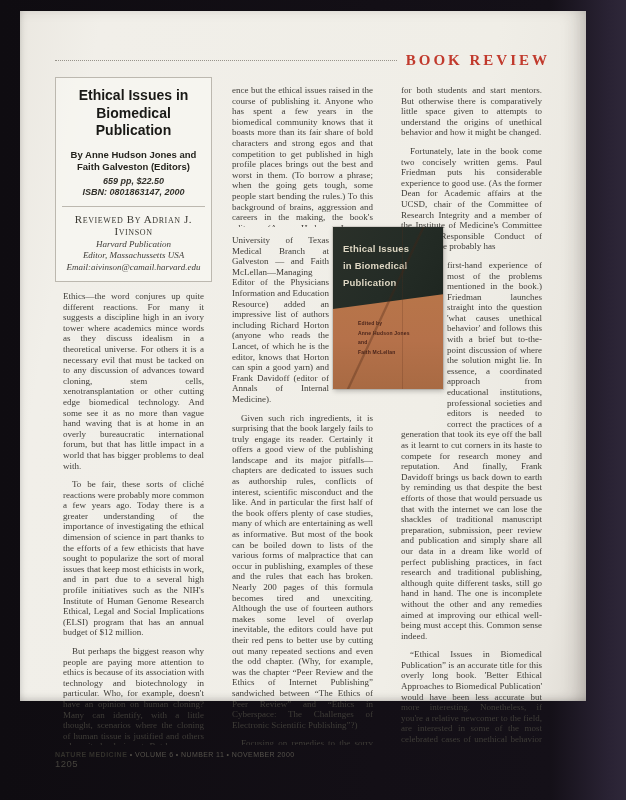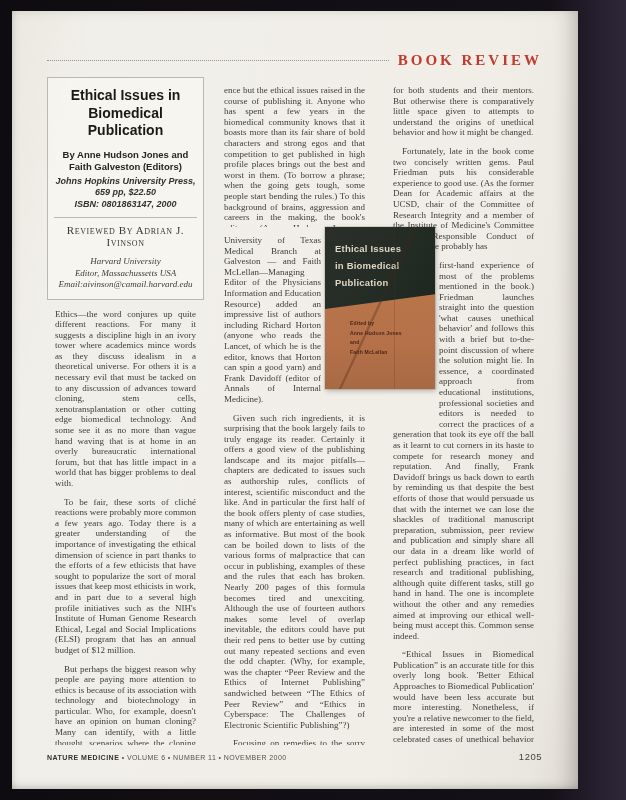--- a/index.html
+++ b/index.html
@@ -3,21 +3,21 @@
 <meta charset="utf-8">
 <style>
   * { margin:0; padding:0; box-sizing:border-box; }
   html,body { width:626px; height:800px; }
   body {
     position:relative; overflow:hidden;
     background:linear-gradient(90deg,#0f0c11 0%, #130f16 60%, #141018 88%, #292233 97%, #2e2739 100%);
     font-family:"Liberation Serif", serif;
   }
   .scan-page {
-    position:absolute; left:12px; top:11px; width:566px; height:778px;
+    position:absolute; left:20px; top:11px; width:566px; height:690px;
     background:linear-gradient(100deg,#ebe8e1 0%, #f1efe9 12%, #f0eee7 70%, #e9e6df 93%, #ddd9d2 100%);
     box-shadow: inset -14px 0 20px -10px rgba(40,30,30,0.28), inset 4px 0 9px -5px rgba(0,0,0,0.22), inset 0 -6px 10px -6px rgba(0,0,0,0.18);
   }
   
   .review-header { position:absolute; top:41px; left:35px; right:36px; display:flex; align-items:center; }
   .dotted-rule { flex:1; height:0; border-top:1px dotted #97938a; margin-right:9px; }
   .review-label {
     font-family:"Liberation Serif", serif; font-weight:bold; font-size:15px;
     letter-spacing:3px; color:#c13a2d; white-space:nowrap;
   }
@@ -46,21 +46,21 @@
     font-family:"Liberation Sans", sans-serif; font-weight:bold;
     font-size:9.5px; line-height:12px; color:#26251f; margin-bottom:3px;
   }
   .box-pub {
     font-family:"Liberation Sans", sans-serif; font-weight:bold; font-style:italic;
     font-size:9px; line-height:11.5px; color:#32312b;
   }
   .box-divider { border-top:1px solid #bcb8af; margin:7px 2px 6px; }
   .box-reviewer {
     font-family:"Liberation Serif", serif; font-variant:small-caps;
-    font-size:11px; letter-spacing:0.6px; color:#3a3933; margin-bottom:8px;
+    font-size:11px; letter-spacing:0.6px; color:#3a3933; margin-bottom:2px;
   }
   .box-aff { font-style:italic; font-size:9px; line-height:11.5px; color:#3f3d38; }
   
   .book-cover {
     position:absolute; left:313px; top:216px; width:110px; height:162px;
     box-shadow:0 0 0 1px rgba(60,40,30,0.12), 1px 2px 5px rgba(0,0,0,0.25);
   }
   .cover-bottom { position:absolute; inset:0; background:linear-gradient(180deg,#a96a44 0%, #b87649 35%, #b5714a 70%, #a86a43 100%); }
   .cover-top { position:absolute; left:0; top:0; width:100%; height:82px; background:linear-gradient(120deg,#2a3029 0%, #242c26 55%, #1e2620 100%); clip-path:polygon(0 0,100% 0,100% 82%,0 100%); }
   .cover-title { position:relative; padding:13px 10px 0; }
@@ -75,21 +75,21 @@
   }
   .cover-crease {
     position:absolute; inset:0;
     background:
       linear-gradient(115deg, transparent 47.8%, rgba(70,35,18,0.32) 48.4%, rgba(70,35,18,0.32) 49.2%, transparent 49.8%),
       linear-gradient(90deg, transparent 62.5%, rgba(90,45,25,0.28) 63%, transparent 64%);
   }
   
   .footer {
     position:absolute; left:35px; right:36px; top:740px;
-    display:flex; justify-content:space-between; align-items:baseline;
+    display:flex; justify-content:space-between; align-items:baseline;flex-direction:column;
   }
   .footer-left { font-family:"Liberation Sans", sans-serif; font-size:7px; letter-spacing:0.4px; color:#55524b; }
   .footer-journal { font-weight:bold; color:#33312c; letter-spacing:0.5px; }
   .footer-page { font-family:"Liberation Sans", sans-serif; font-size:9.5px; color:#45433d; letter-spacing:0.5px; }
 </style>
 </head>
 <body>
 
 <div class="scan-page">
 
@@ -97,47 +97,46 @@
     <div class="dotted-rule"></div>
     <div class="review-label">BOOK REVIEW</div>
   </div>
 
   <div class="columns">
 
     <div class="col">
       <div class="infobox">
         <div class="box-title">Ethical Issues in Biomedical Publication</div>
         <div class="box-byline">By Anne Hudson Jones and Faith Galveston (Editors)</div>
-        <div class="box-pub">Johns Hopkins University Press,</div>
         <div class="box-pub">659 pp, $22.50</div>
         <div class="box-pub">ISBN: 0801863147, 2000</div>
         <div class="box-divider"></div>
         <div class="box-reviewer">Reviewed By Adrian J. Ivinson</div>
-        <div class="box-aff">Harvard University</div>
+        <div class="box-aff">Harvard Publication</div>
         <div class="box-aff">Editor, Massachussetts USA</div>
         <div class="box-aff">Email:aivinson@camail.harvard.edu</div>
       </div>
       <p>Ethics—the word conjures up quite different reactions. For many it suggests a discipline high in an ivory tower where academics mince words as they discuss idealism in a theoretical universe. For others it is a necessary evil that must be tacked on to any discussion of advances toward cloning, stem cells, xenotransplantation or other cutting edge biomedical technology. And some see it as no more than vague hand waving that is at home in an overly bureaucratic international forum, but that has little impact in a world that has bigger problems to deal with.</p>
       <p class="ind">To be fair, these sorts of cliché reactions were probably more common a few years ago. Today there is a greater understanding of the importance of investigating the ethical dimension of science in part thanks to the efforts of a few ethicists that have sought to popularize the sort of moral issues that keep most ethicists in work, and in part due to a several high profile initiatives such as the NIH's Institute of Human Genome Research Ethical, Legal and Social Implications (ELSI) program that has an annual budget of $12 million.</p>
       <p class="ind">But perhaps the biggest reason why people are paying more attention to ethics is because of its association with technology and biotechnology in particular. Who, for example, doesn't have an opinion on human cloning? Many can identify, with a little thought, scenarios where the cloning of human tissue is justified and others where it clearly is not. But how many of us can claim to know exactly where we would draw the moral line when faced with so many gray areas of opportunity and risk? This is ethics. It's become very important yet controversial, and is drawing the public into the debate.</p>
 
     </div>
 
     <div class="col">
       <div class="pre-block pre2">
         <p>ence but the ethical issues raised in the course of publishing it. Anyone who has spent a few years in the biomedical community knows that it boasts more than its fair share of bold characters and strong egos and that competition to get published in high profile places brings out the best and worst in them. (To borrow a phrase; when the going gets tough, some people start bending the rules.) To this background of brains, aggression and careers in the making, the book's editors (Anne Hudson Jones—a professor at the Institute for the Medical Humanities at the</p>
       </div>
       <div class="spacer-r"></div>
       <p>University of Texas Medical Branch at Galveston — and Faith McLellan—Managing Editor of the Physicians Information and Education Resource) added an impressive list of authors including Richard Horton (anyone who reads the Lancet, of which he is the editor, knows that Horton can spin a good yarn) and Frank Davidoff (editor of Annals of Internal Medicine).</p>
       <p class="ind">Given such rich ingredients, it is surprising that the book largely fails to truly engage its reader. Certainly it offers a good view of the publishing landscape and its major pitfalls—chapters are dedicated to issues such as authorship rules, conflicts of interest, scientific misconduct and the like. And in particular the first half of the book offers plenty of case studies, many of which are entertaining as well as informative. But most of the book can be boiled down to lists of the various forms of malpractice that can occur in publishing, examples of these and the rules that each has broken. Nearly 200 pages of this formula becomes tired and unexciting. Although the use of fourteen authors makes some level of overlap inevitable, the editors could have put their red pens to better use by cutting out many repeated sections and even the odd chapter. (Why, for example, was the chapter “Peer Review and the Ethics of Internet Publishing” sandwiched between “The Ethics of Peer Review” and “Ethics in Cyberspace: The Challenges of Electronic Scientific Publishing”?)</p>
       <p class="ind">Focusing on remedies to the sorry state of affairs described in the first half of the book, two chapters (world again, could have been one) advocate a process of formal education and training in the ways of ethical research and publication behavior</p>
     </div>
 
     <div class="col">
-      <p>for both students and their mentors. But otherwise there is comparatively little space given to attempts to understand the origins of unethical behavior and how it might be changed.</p>
+      <p>for both students and start mentors. But otherwise there is comparatively little space given to attempts to understand the origins of unethical behavior and how it might be changed.</p>
       <p class="ind">Fortunately, late in the book come two concisely written gems. Paul Friedman puts his considerable experience to good use. (As the former Dean for Academic affairs at the UCSD, chair of the Committee of Research Integrity and a member of the Institute of Medicine's Committee on the Responsible Conduct of Research, he probably has</p>
       <div class="spacer-l"></div>
       <p>first-hand experience of most of the problems mentioned in the book.) Friedman launches straight into the question 'what causes unethical behavior' and follows this with a brief but to-the-point discussion of where the solution might lie. In essence, a coordinated approach from educational institutions, professional societies and editors is needed to correct the practices of a generation that took its eye off the ball as it learnt to cut corners in its haste to compete for research money and reputation. And finally, Frank Davidoff brings us back down to earth by reminding us that despite the best efforts of those that would persuade us that with the internet we can lose the shackles of traditional manuscript preparation, submission, peer review and publication and simply share all our data in a dream like world of perfect publishing practices, in fact research and traditional publishing, although quite different tasks, still go hand in hand. The one is incomplete without the other and any remedies aimed at improving our ethical well-being must accept this. Common sense indeed.</p>
       <p class="ind">“Ethical Issues in Biomedical Publication” is an accurate title for this overly long book. 'Better Ethical Approaches to Biomedical Publication' would have been less accurate but more interesting. Nonetheless, if you're a relative newcomer to the field, are interested in some of the most celebrated cases of unethical behavior or if you've never stopped to think about how science publishing can go wrong, this book is not a bad place to start. It will give you chapter and verse on the problems facing the science publishing community, but open the window and put the coffee on…it's going to be a long night.</p>
     </div>
 
   </div>
 
   <div class="book-cover">
     <div class="cover-bottom"></div>

